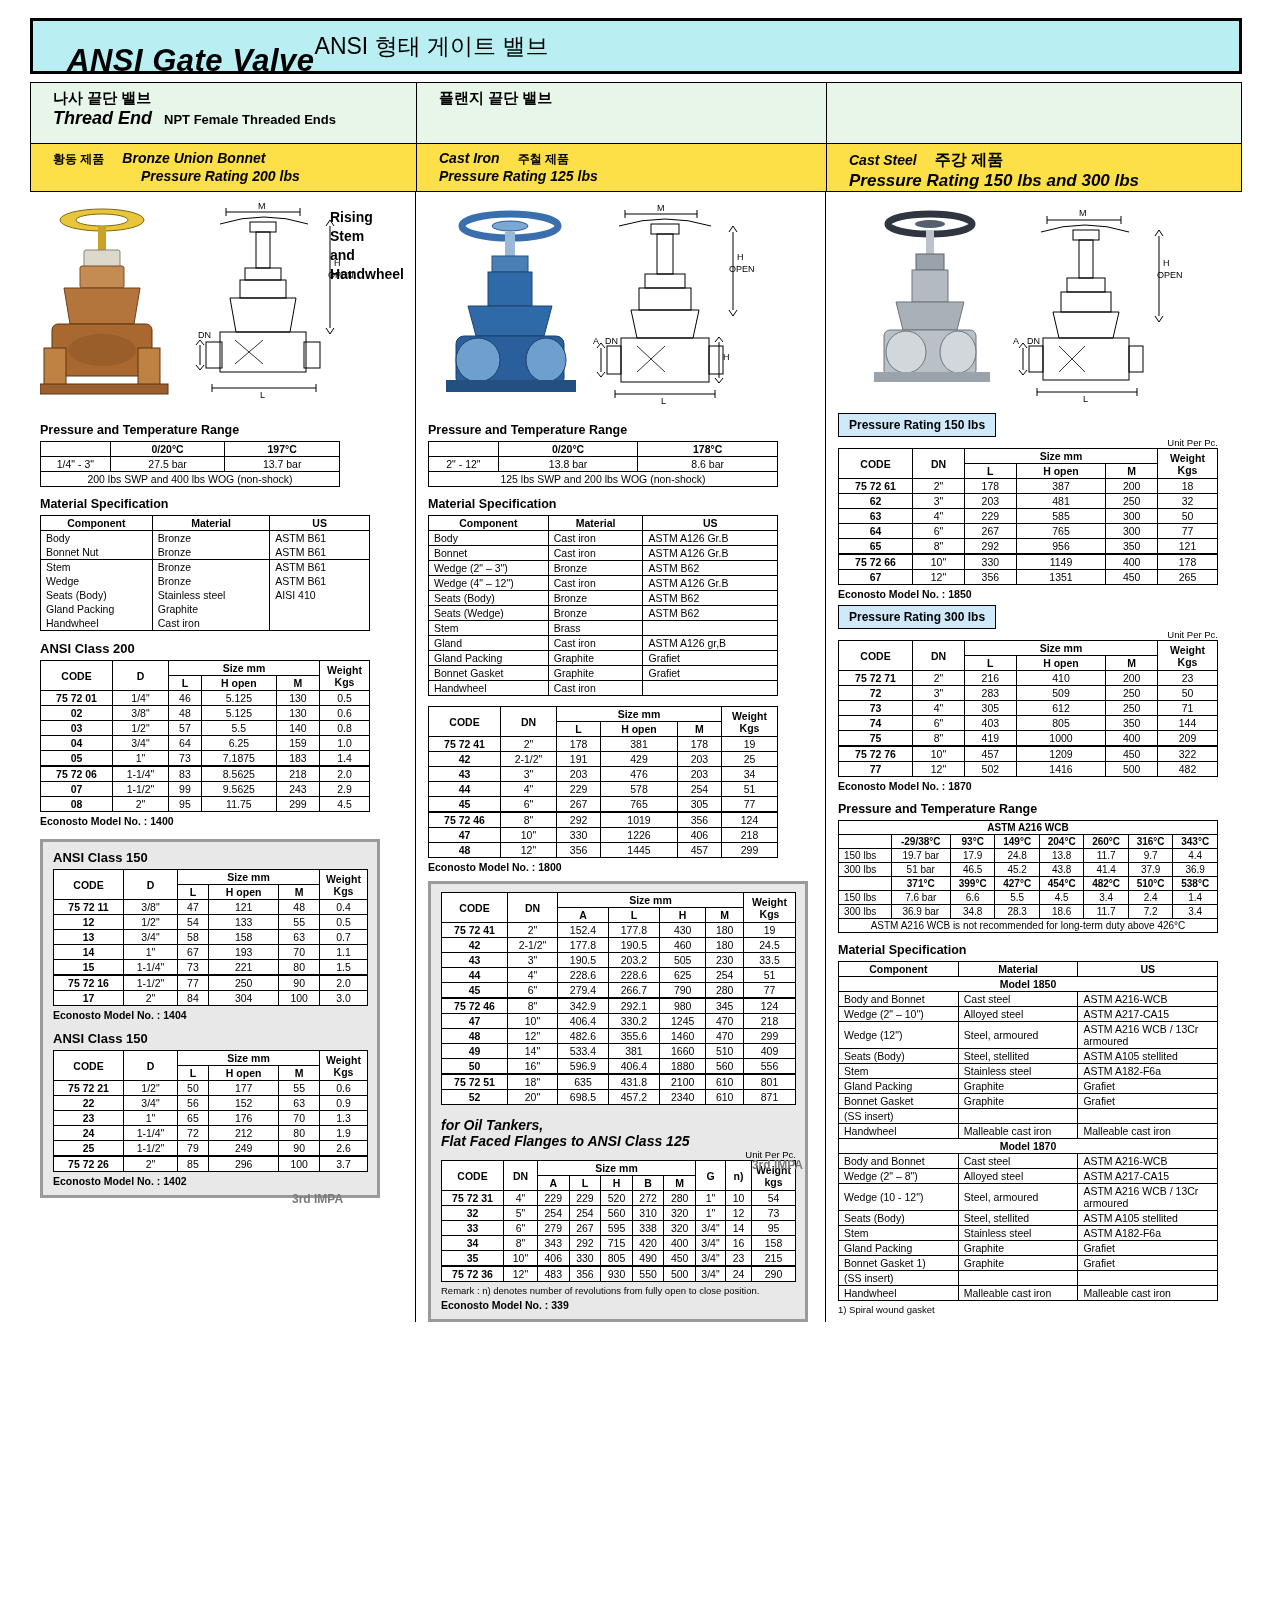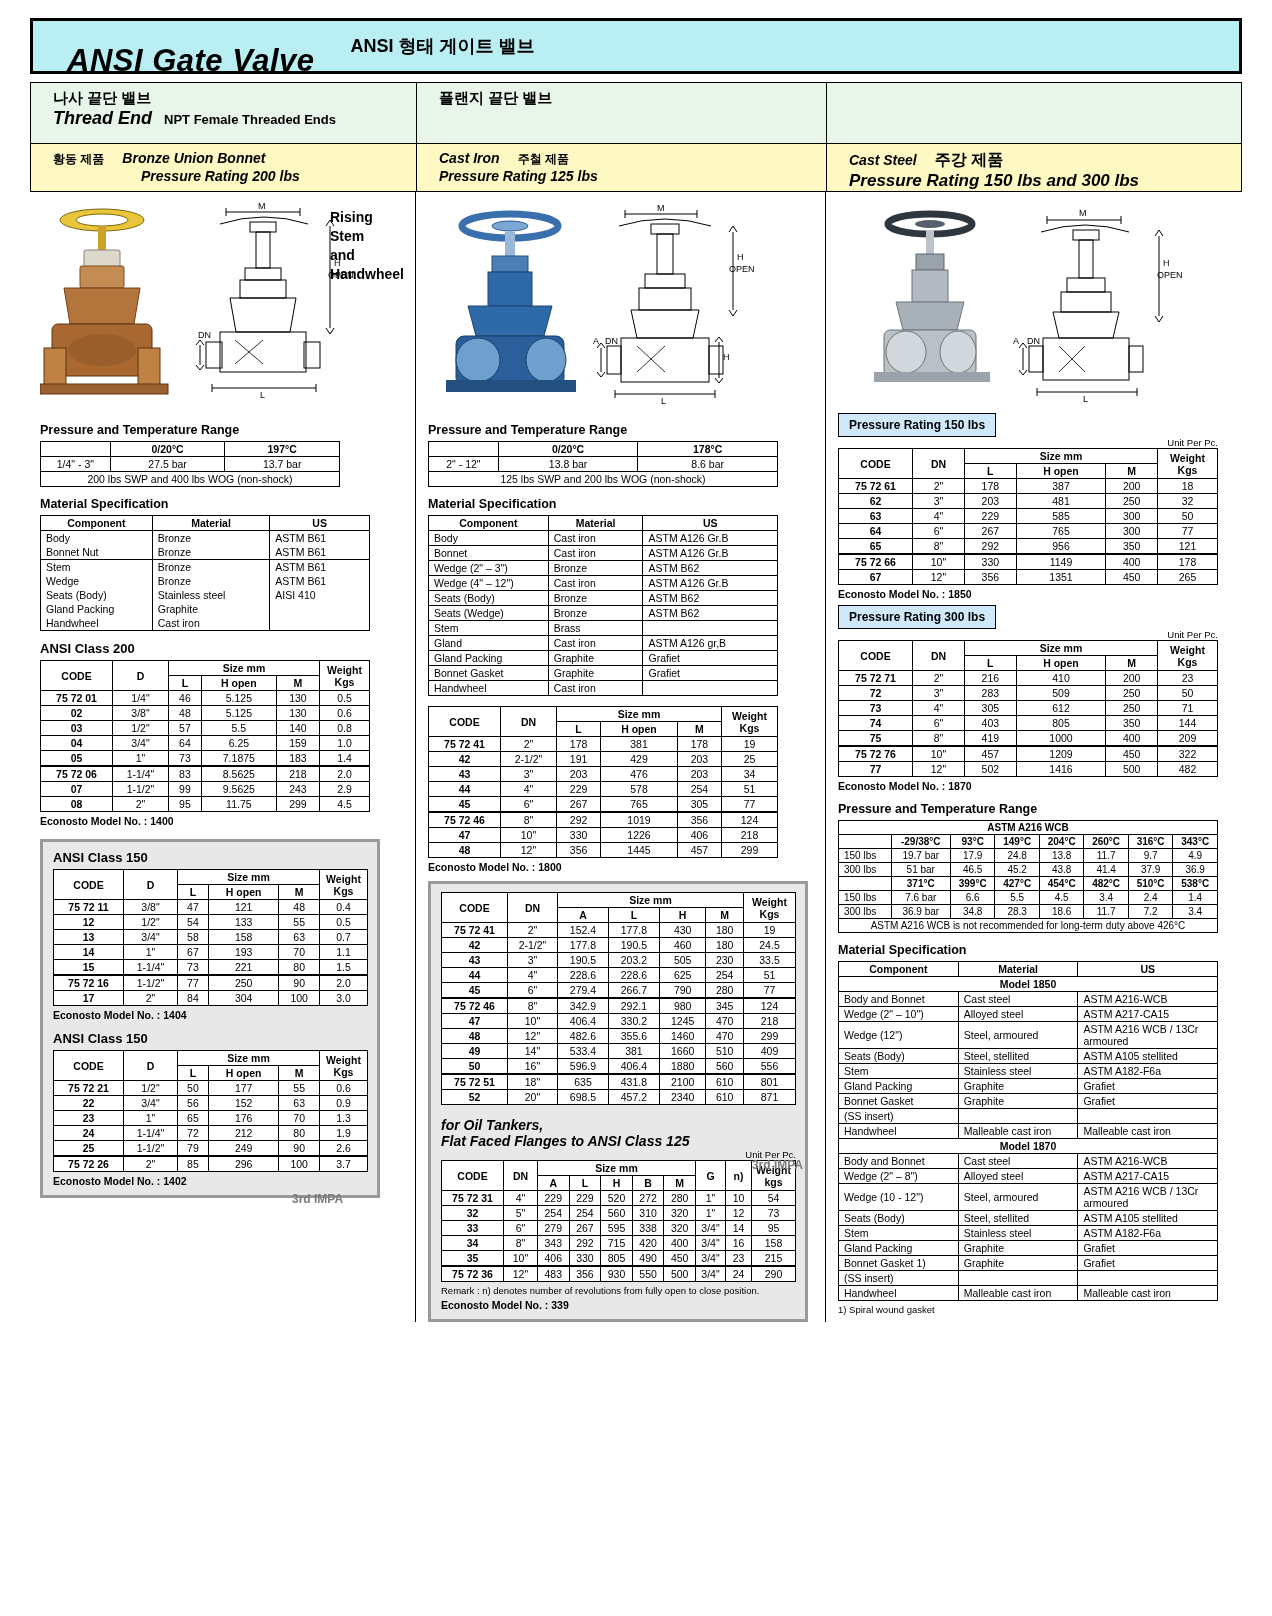--- a/index.html
+++ b/index.html
@@ -17,34 +17,34 @@
   
   .titlebar {
     margin:18px 30px 0 30px;
     border:3px solid #000;
     background:#b9eff3;
     height:56px;
     display:flex; align-items:center;
     padding-left:34px;
   }
   .titlebar .t1 { font-size:31px; font-weight:bold; font-style:italic; letter-spacing:0.5px;margin-top:30px; }
-  .titlebar .t2 { font-size:18px; font-weight:bold; margin-left:36px; }
+  .titlebar .t2 { font-size:23px; font-weight:normal; }
 
   
   .bandrow { margin:8px 30px 0 30px; display:flex; border:1px solid #000; background:#e7f6e8; height:62px; }
   .band-cell { position:relative; padding:6px 0 0 22px; }
   .band-cell.b1 { width:386px; border-right:1px solid #000;}
   .band-cell.b2 { width:410px; border-right:1px solid #000;}
   .band-cell.b3 { width:auto; flex:1; }
   .kr { font-size:15px; font-weight:bold; }
   .en { font-size:18px; font-style:italic; font-weight:bold; }
   .en small { font-size:13px; font-style:normal; font-weight:bold; }
   .inline-en { display:flex; align-items:baseline; gap:12px; }
 
-  .bandrow2 { margin:0 30px 0 30px; display:flex; border:1px solid #000; border-top:none; background:#fef9c3; height:48px; }
+  .bandrow2 { margin:0 30px 0 30px; display:flex; border:1px solid #000; border-top:none; background:#fde047; height:48px; }
   .bandrow2 .band-cell.b1 { width:386px; border-right:1px solid #000;}
   .bandrow2 .band-cell.b2 { width:410px; border-right:1px solid #000;}
   .bandrow2 .band-cell.b3 { flex:1; }
   .b2row { display:flex; align-items:baseline; gap:18px; }
   .sm-kr { font-size:12px; font-weight:bold; }
 
   
   .cols { position:relative; margin:0 30px; display:flex; }
   .col { position:relative; }
   .col1 { width:386px; border-right:1px solid #000; padding:6px 10px 0 10px; }
@@ -1169,21 +1169,21 @@
         </tbody>
           <tbody id="c3pt1">
             <tr>
               <td class="lft">150 lbs</td>
               <td>19.7 bar</td>
               <td>17.9</td>
               <td>24.8</td>
               <td>13.8</td>
               <td>11.7</td>
               <td>9.7</td>
-              <td>4.9</td>
+              <td>4.4</td>
             </tr>
             <tr>
               <td class="lft">300 lbs</td>
               <td>51 bar</td>
               <td>46.5</td>
               <td>45.2</td>
               <td>43.8</td>
               <td>41.4</td>
               <td>37.9</td>
               <td>36.9</td>

